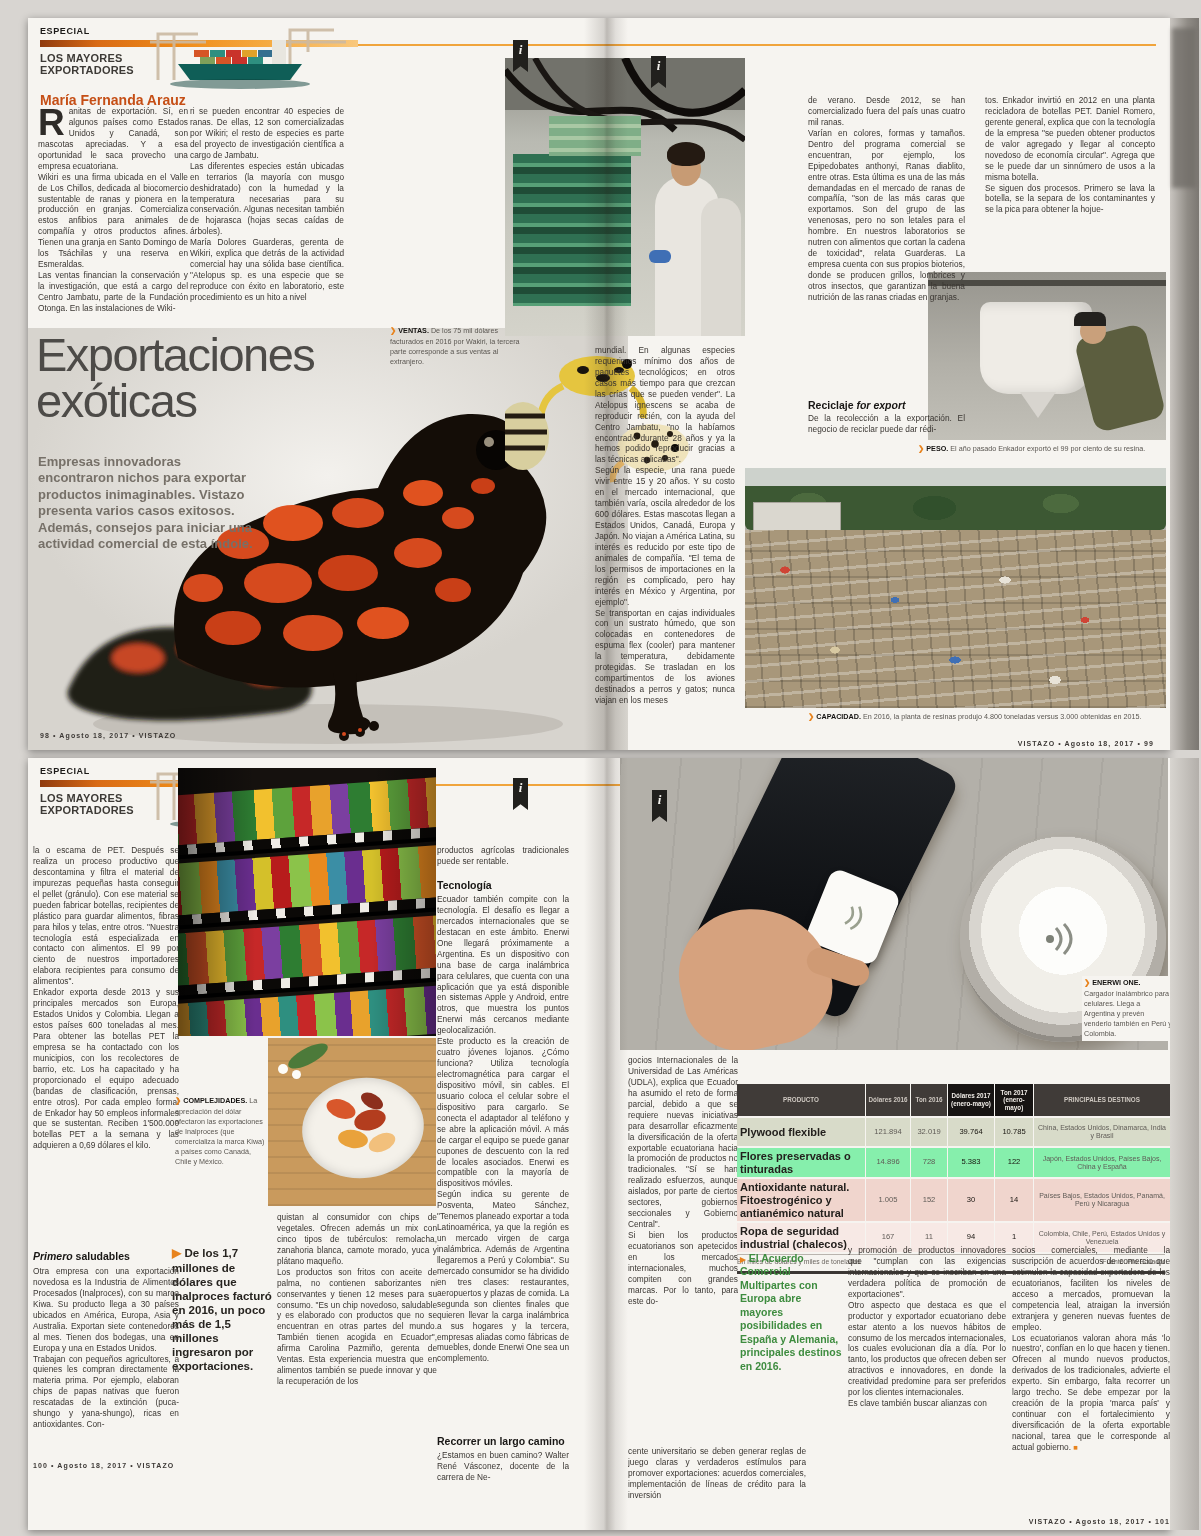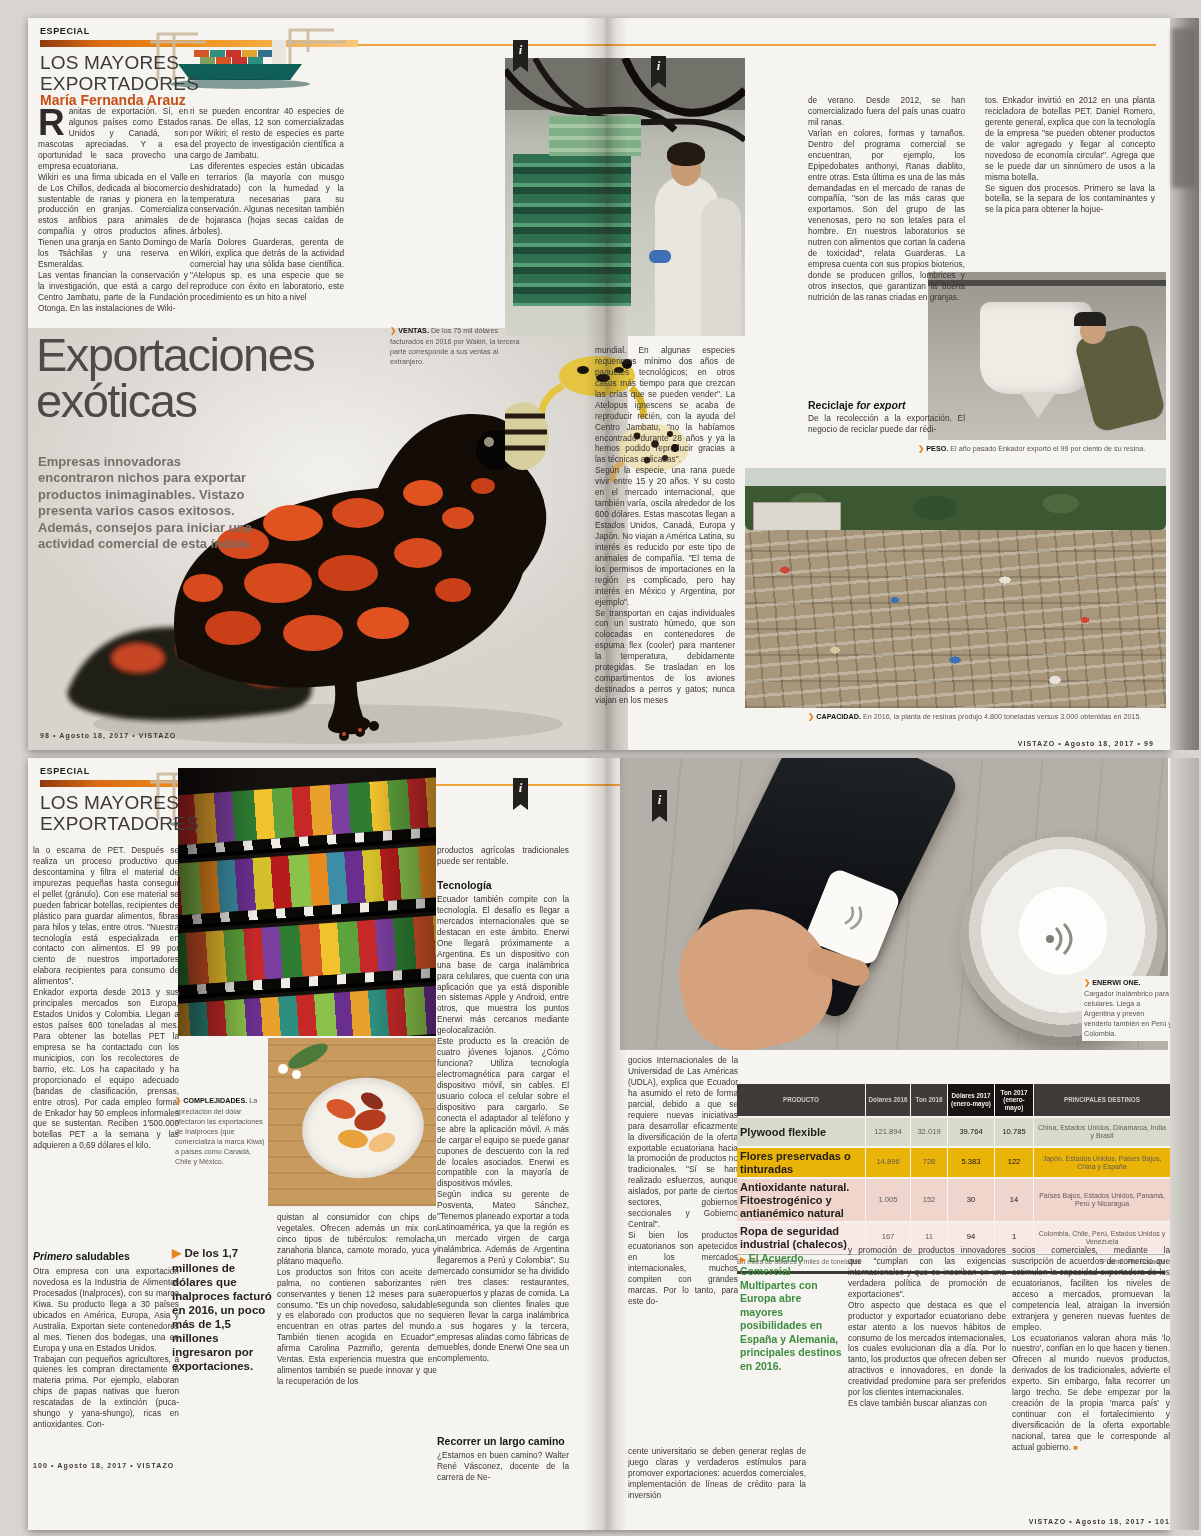--- a/index.html
+++ b/index.html
@@ -3,21 +3,21 @@
 <meta charset="utf-8">
 <style>
   html,body{margin:0;padding:0;background:#c9c6c2}
   .canvas{position:relative;width:1201px;height:1536px;background:#d8d5d1;overflow:hidden;
           font-family:"Liberation Sans",sans-serif}
   .abs{position:absolute}
   .spread{position:absolute;left:28px;width:1142px;background:#f6f4f0;box-shadow:0 2px 8px rgba(0,0,0,.4)}
   .kicker{font-size:9px;font-weight:bold;letter-spacing:.6px;color:#1c1a18}
   .grad-bar{height:7px;background:linear-gradient(90deg,#8f3a0e,#d96b15 18%,#ef8c1a 45%,#f5a93f 70%,#f9c87d)}
   .thin-rule{height:2px;background:#f0a43c}
-  .sect{font-size:19px;font-weight:normal;color:#3d3a36;line-height:1.08;letter-spacing:.2px;z-index:2}
+  .sect{font-size:11px;font-weight:bold;color:#3d3a36;line-height:1.08;letter-spacing:.2px;z-index:2}
   .byline{font-size:14px;font-weight:bold;color:#c54e15}
   .bt{font-size:8.3px;line-height:1.32;color:#3a3632;text-align:justify;white-space:pre-line;overflow:hidden;z-index:2}
   .dropcap{float:left;font-size:37px;line-height:.82;font-weight:bold;color:#2e2b28;margin:2px 4px 0 0;white-space:normal}
   .headline{font-size:47px;line-height:.97;color:#4d4b48;letter-spacing:-1.5px;z-index:2}
   .deck{font-size:13px;line-height:1.26;font-weight:bold;color:#767068;z-index:2;text-align:left;white-space:normal}
   .hsec{font-size:10.5px;font-weight:bold;color:#181614;z-index:2}
   .cap{font-size:7.2px;line-height:1.4;color:#5a5651;z-index:3}
   .cap b{color:#141210}
   .cap-arrow{color:#e8831d;font-weight:bold;font-size:7.5px}
   .ftr{font-size:7px;font-weight:bold;letter-spacing:1.1px;color:#3c3835;z-index:3}
@@ -36,21 +36,21 @@
   .xtable{z-index:2}
   .xt-head,.xt-row{display:grid;grid-template-columns:128px 44px 36px 46px 38px 136px;margin-bottom:2px;column-gap:1px}
   .xt-head .c{font-size:6.3px;font-weight:bold;color:#cfc9c2;background:#403b38;display:flex;align-items:center;
               justify-content:center;text-align:center;padding:2px;min-height:28px;line-height:1.2}
   .xt-head .c.dark{background:#171413;color:#f1ede8}
   .xt-row .c{font-size:7.6px;display:flex;align-items:center;justify-content:center;text-align:center;
              padding:2px 3px;color:#5f5b56;min-height:24px;line-height:1.15}
   .xt-row .prod{justify-content:flex-start;text-align:left;font-weight:bold;color:#23201d;font-size:11px}
   .xt-row .em{font-weight:normal;color:#17140f}
   .xt-row .dest{font-size:7px}
-  .r0 .c{background:#d8dbc9}.r1 .c{background:#eab308}.r2 .c{background:#f0d5cd}.r3 .c{background:#f7e9e5}
+  .r0 .c{background:#d8dbc9}.r1 .c{background:#86efac}.r2 .c{background:#f0d5cd}.r3 .c{background:#f7e9e5}
   .xt-foot{display:flex;justify-content:space-between;border-top:1px solid #b9b4ae;padding-top:3px;
            font-size:6.8px;color:#6b6660;z-index:2}
   .xt-rule{height:3px;background:#3b3734;z-index:2}
   .ship{z-index:1}
 </style>
 </head>
 <body>
 
 <div class="canvas">
 

